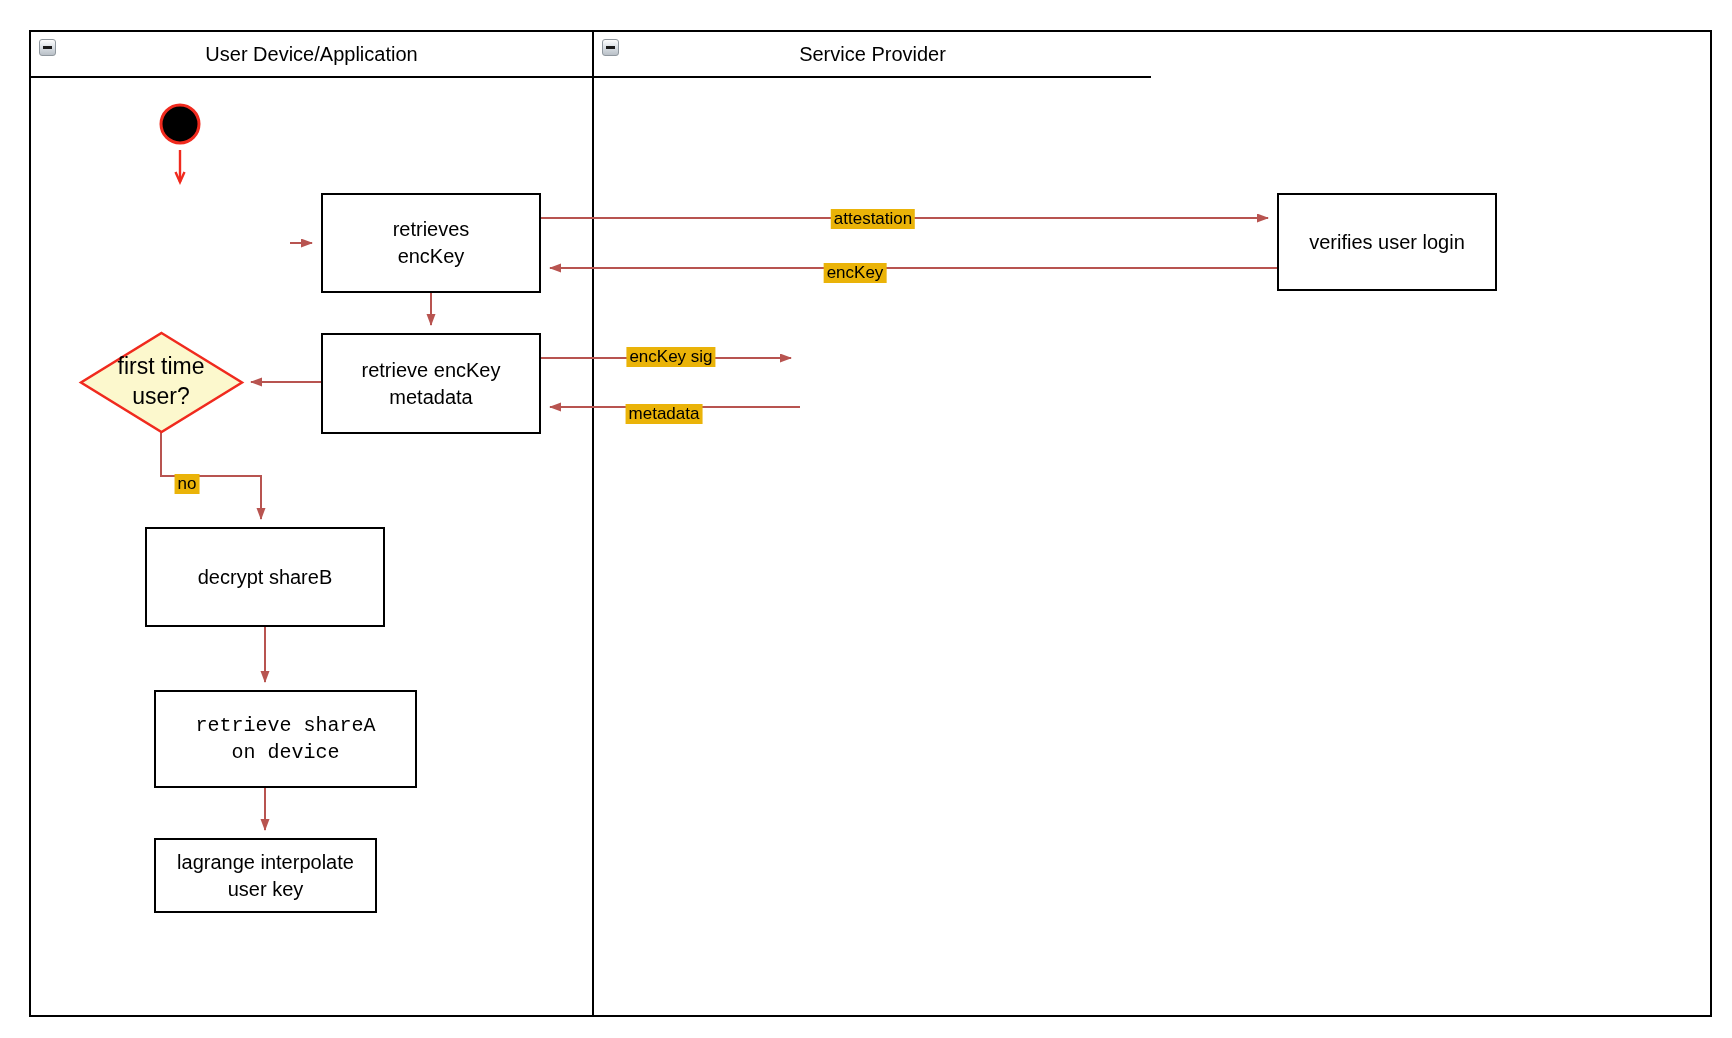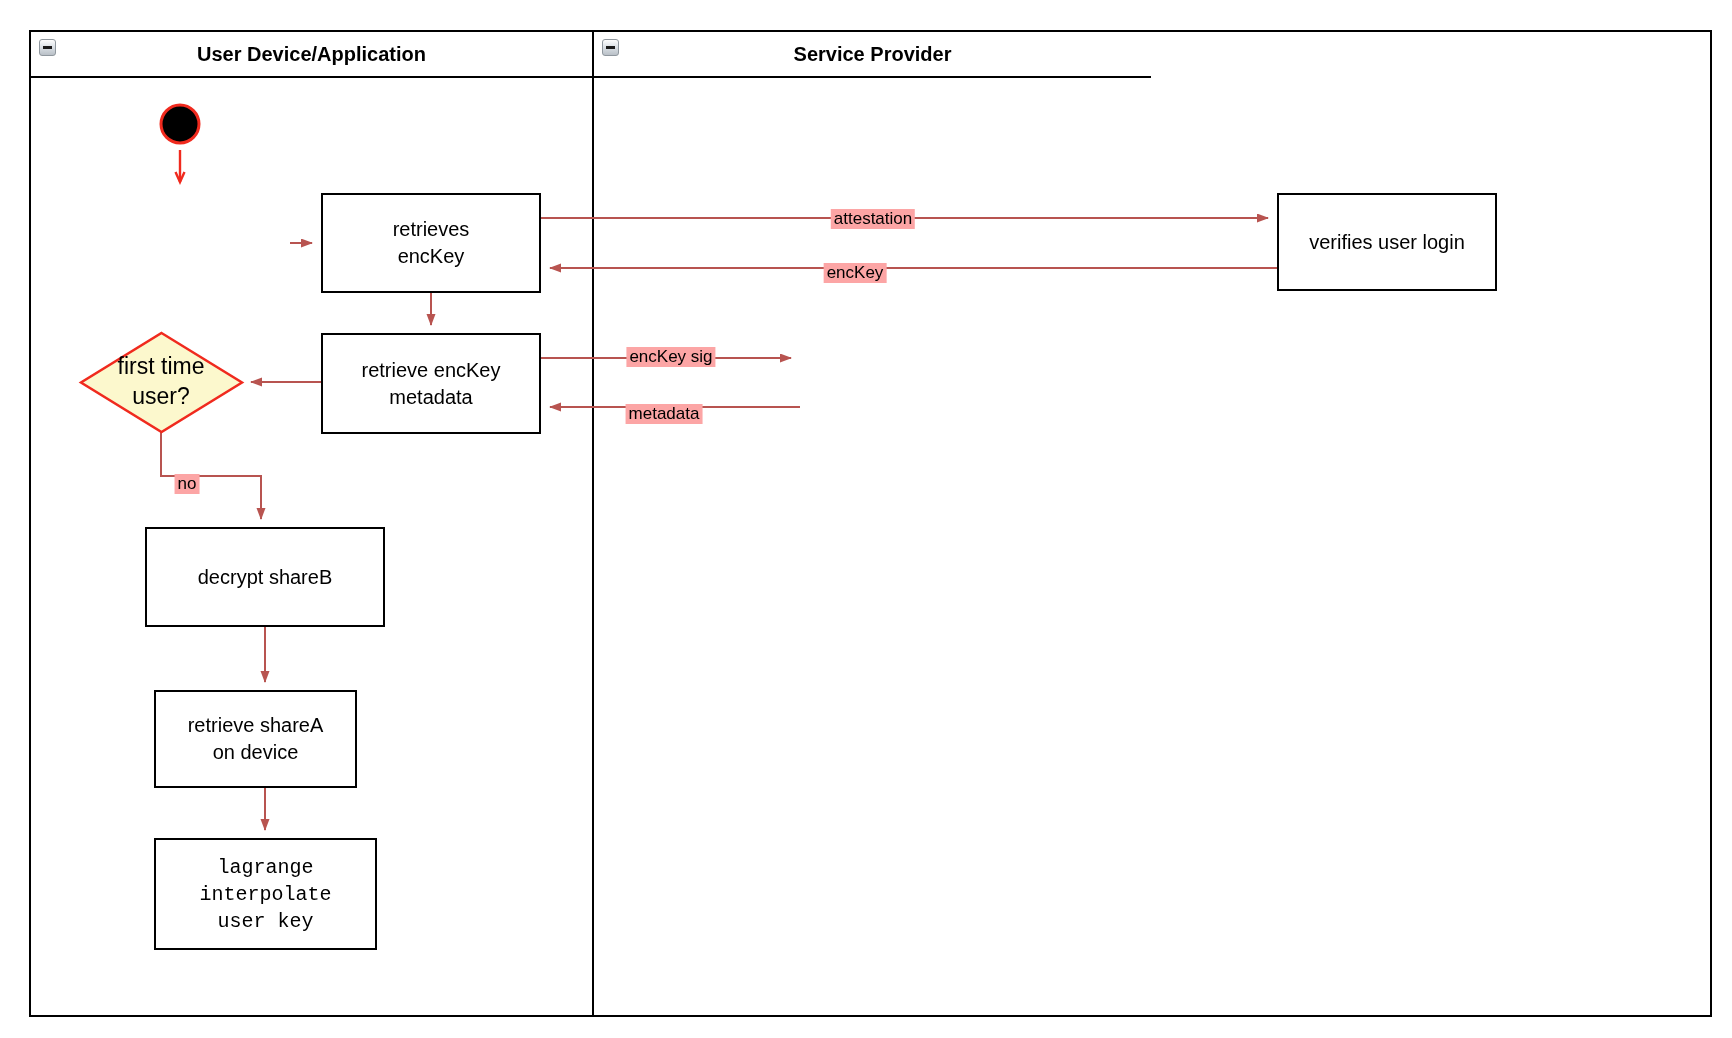--- a/index.html
+++ b/index.html
@@ -8,41 +8,41 @@
     font-family:"Liberation Sans",sans-serif;color:#000;
   }
   
   #pool{position:absolute;left:29px;top:30px;width:1679px;height:983px;border:2px solid #000;display:flex;}
   .lane{position:relative;height:100%;box-sizing:border-box;}
   .lane + .lane{border-left:2px solid #000;}
   .lane-header{
     position:relative;height:44px;border-bottom:2px solid #000;
     display:flex;align-items:center;justify-content:center;
   }
-  .lane-title{font-size:20px;font-weight:bold;white-space:nowrap;}
+  .lane-title{font-size:20px;font-weight:normal;white-space:nowrap;}
   .collapse-btn{
     position:absolute;left:8px;top:7px;width:17px;height:17px;box-sizing:border-box;
     border:1px solid #8f979e;border-radius:3px;
     background:linear-gradient(180deg,#fdfdfd 0%,#dde2e7 45%,#b9c0c7 100%);
     display:flex;align-items:center;justify-content:center;cursor:pointer;
   }
   .collapse-btn .minus{width:9px;height:3px;background:#1a1a1a;}
   
   .node{
     position:absolute;box-sizing:border-box;background:#fff;border:2px solid #000;
     display:flex;align-items:center;justify-content:center;text-align:center;
     font-size:20px;line-height:1.35;white-space:pre-line;
   }
   .shape-label{
     position:absolute;display:flex;align-items:center;justify-content:center;text-align:center;
     font-size:23px;line-height:1.3;white-space:pre-line;transform:translate(-50%,-50%);
   }
   
   .edge-label{
-    position:absolute;transform:translate(-50%,-50%);background:#fca5a5;padding:0 3px;
+    position:absolute;transform:translate(-50%,-50%);background:#eab308;padding:0 3px;
     font-size:17px;white-space:nowrap;
   }
   svg.overlay{position:absolute;left:0;top:0;}
 </style>
 </head>
 <body>
 
 <div id="canvas">
 
   <div id="pool">
@@ -90,23 +90,23 @@
     <line x1="265" y1="788" x2="265" y2="830" stroke="#b85450" stroke-width="2" marker-end="url(#mArrow)"></line>
 
     <polygon points="161.5,333 242,382.5 161.5,432 81,382.5" fill="#fcf8cd" stroke="#f02a1e" stroke-width="2.5"></polygon>
   </svg>
 
   <div class="node" style="left:321px;top:193px;width:220px;height:100px;">retrieves
 encKey</div>
   <div class="node" style="left:321px;top:333px;width:220px;height:101px;">retrieve encKey
 metadata</div>
   <div class="node" style="left:145px;top:527px;width:240px;height:100px;">decrypt shareB</div>
-  <div class="node" style="left:154px;top:690px;width:203px;height:98px;">retrieve shareA
+  <div class="node" style="left:154px;top:690px;width:263px;height:98px;font-family:Liberation Mono, monospace;">retrieve shareA
 on device</div>
-  <div class="node" style="left:154px;top:838px;width:223px;height:112px;font-family:Liberation Mono, monospace;">lagrange interpolate
+  <div class="node" style="left:154px;top:838px;width:223px;height:75px;">lagrange interpolate
 user key</div>
   <div class="node" style="left:1277px;top:193px;width:220px;height:98px;">verifies user login</div>
 
   <div class="shape-label" style="left:161px;top:382px;width:130px;">first time
 user?</div>
 
   <div class="edge-label" style="left:873px;top:219px;">attestation</div>
   <div class="edge-label" style="left:855px;top:273px;">encKey</div>
   <div class="edge-label" style="left:671px;top:357px;">encKey sig</div>
   <div class="edge-label" style="left:664px;top:414px;">metadata</div>

